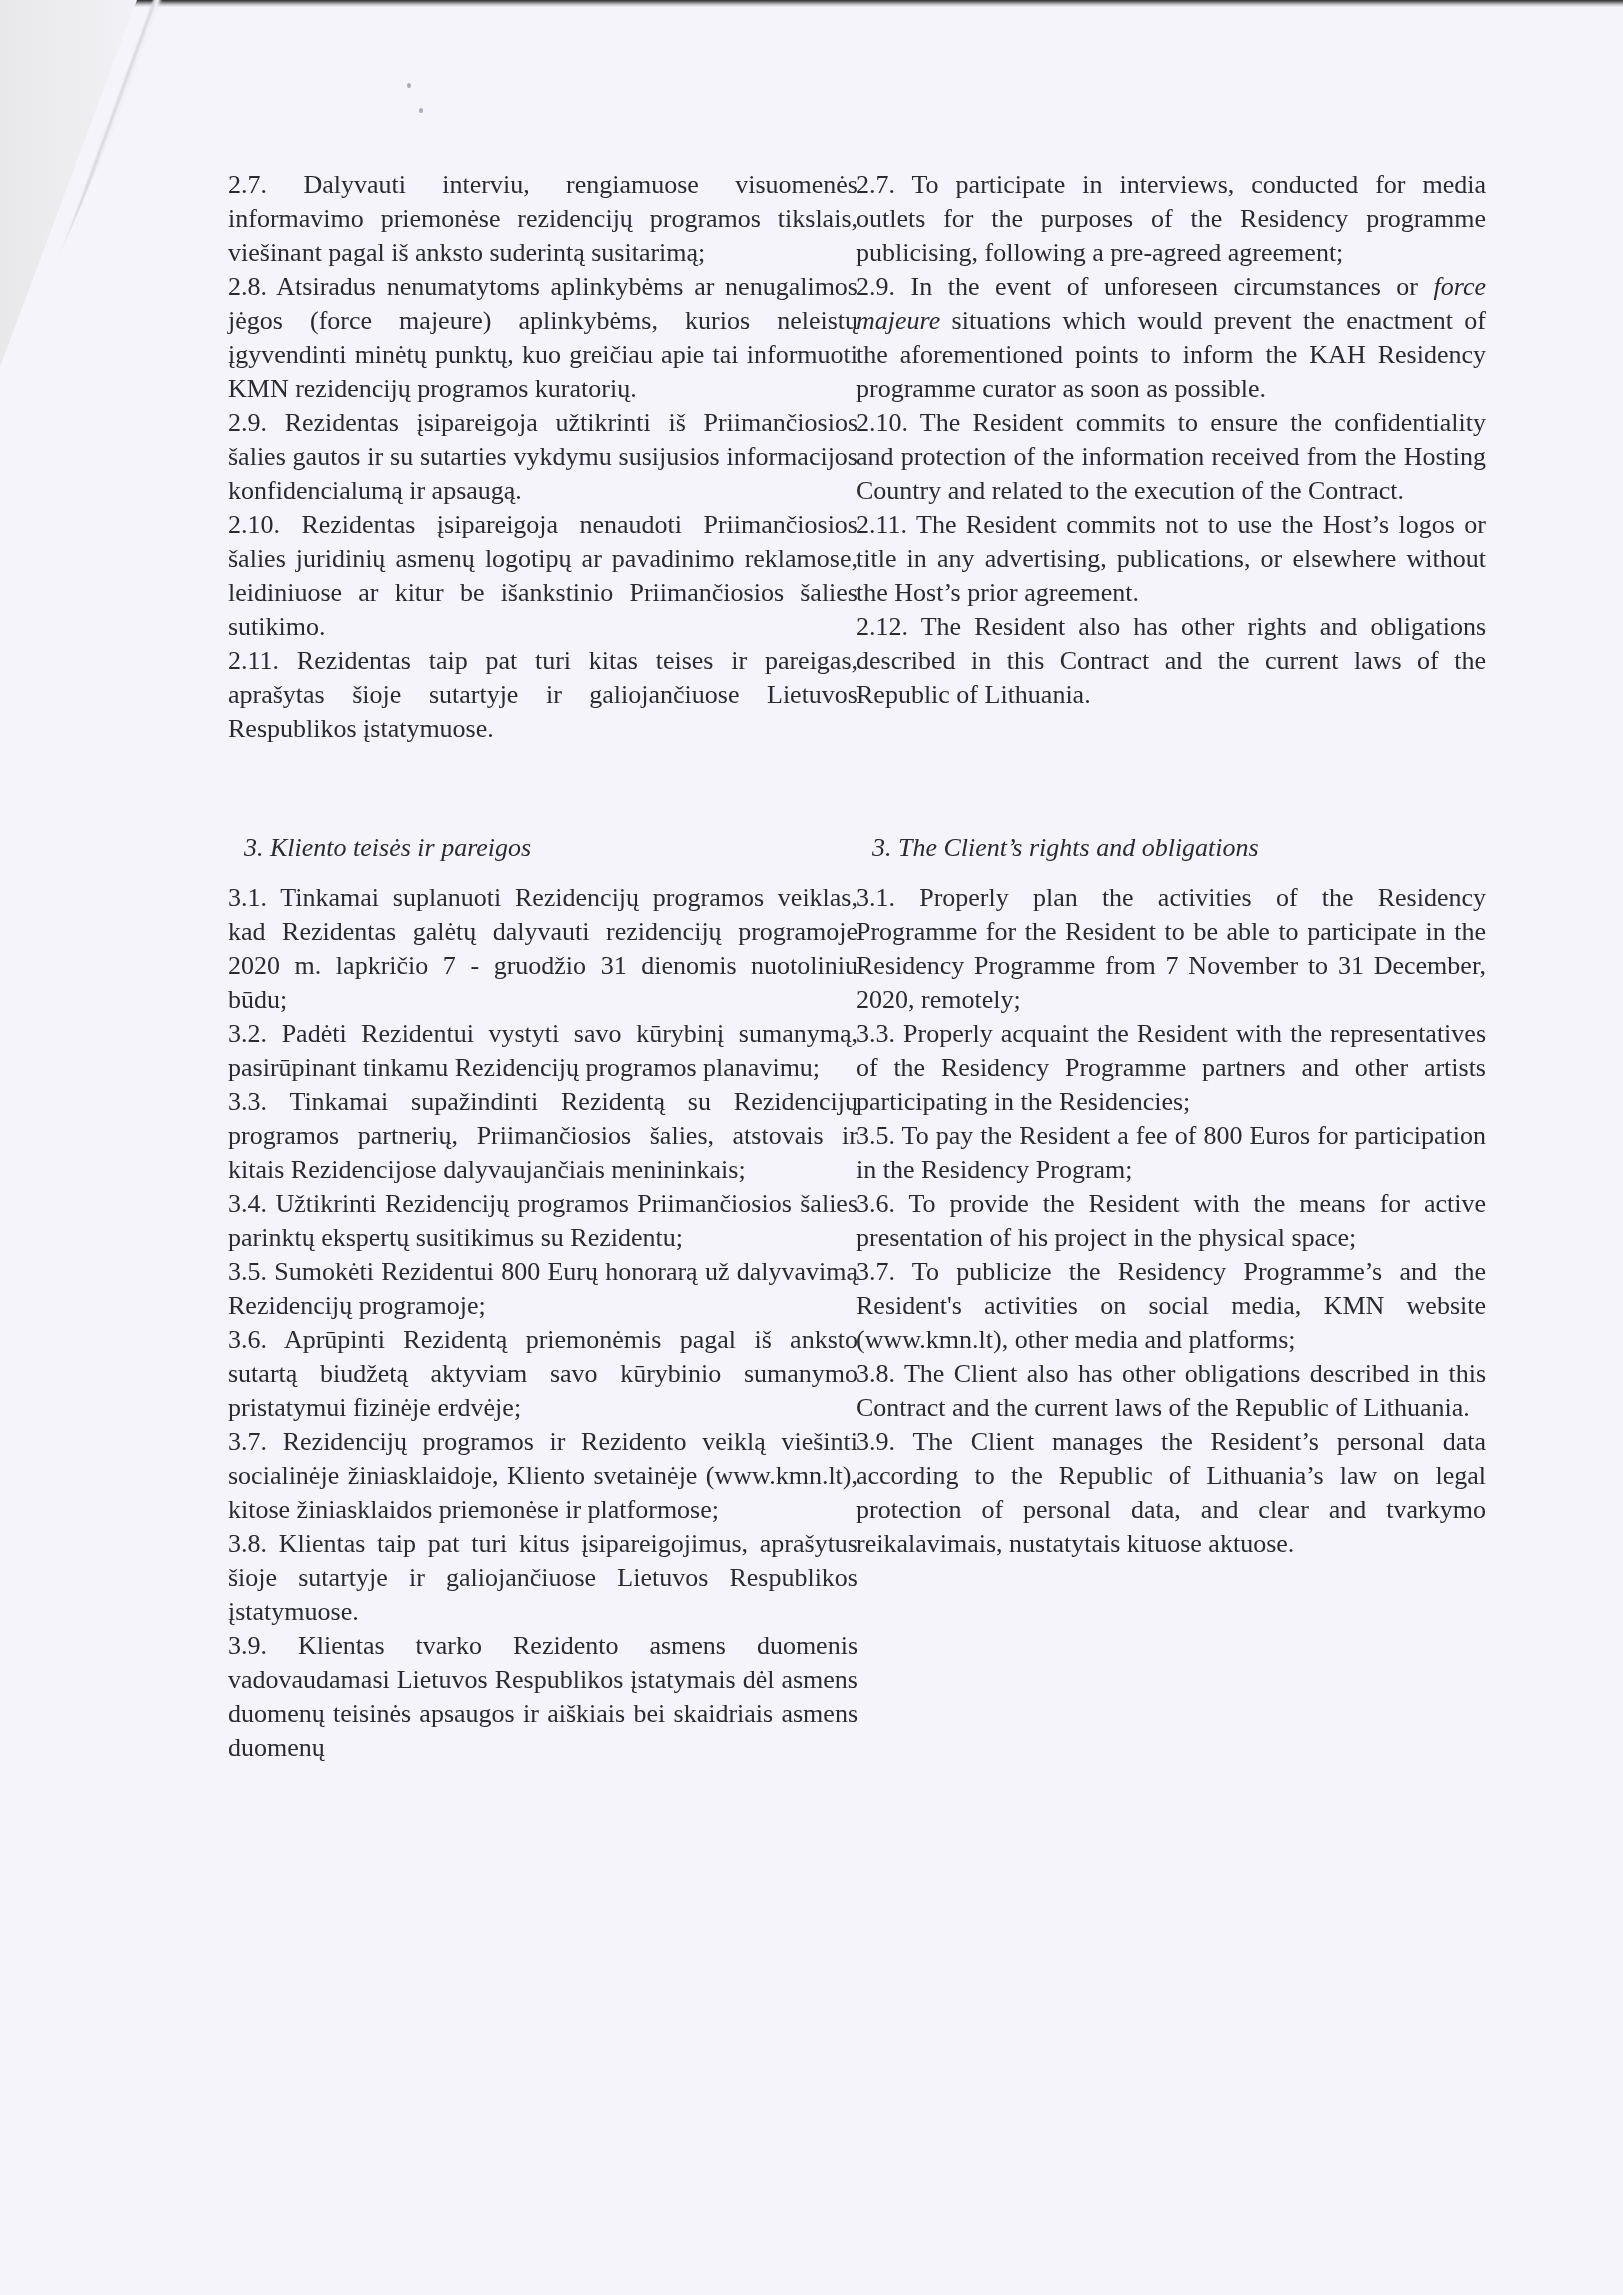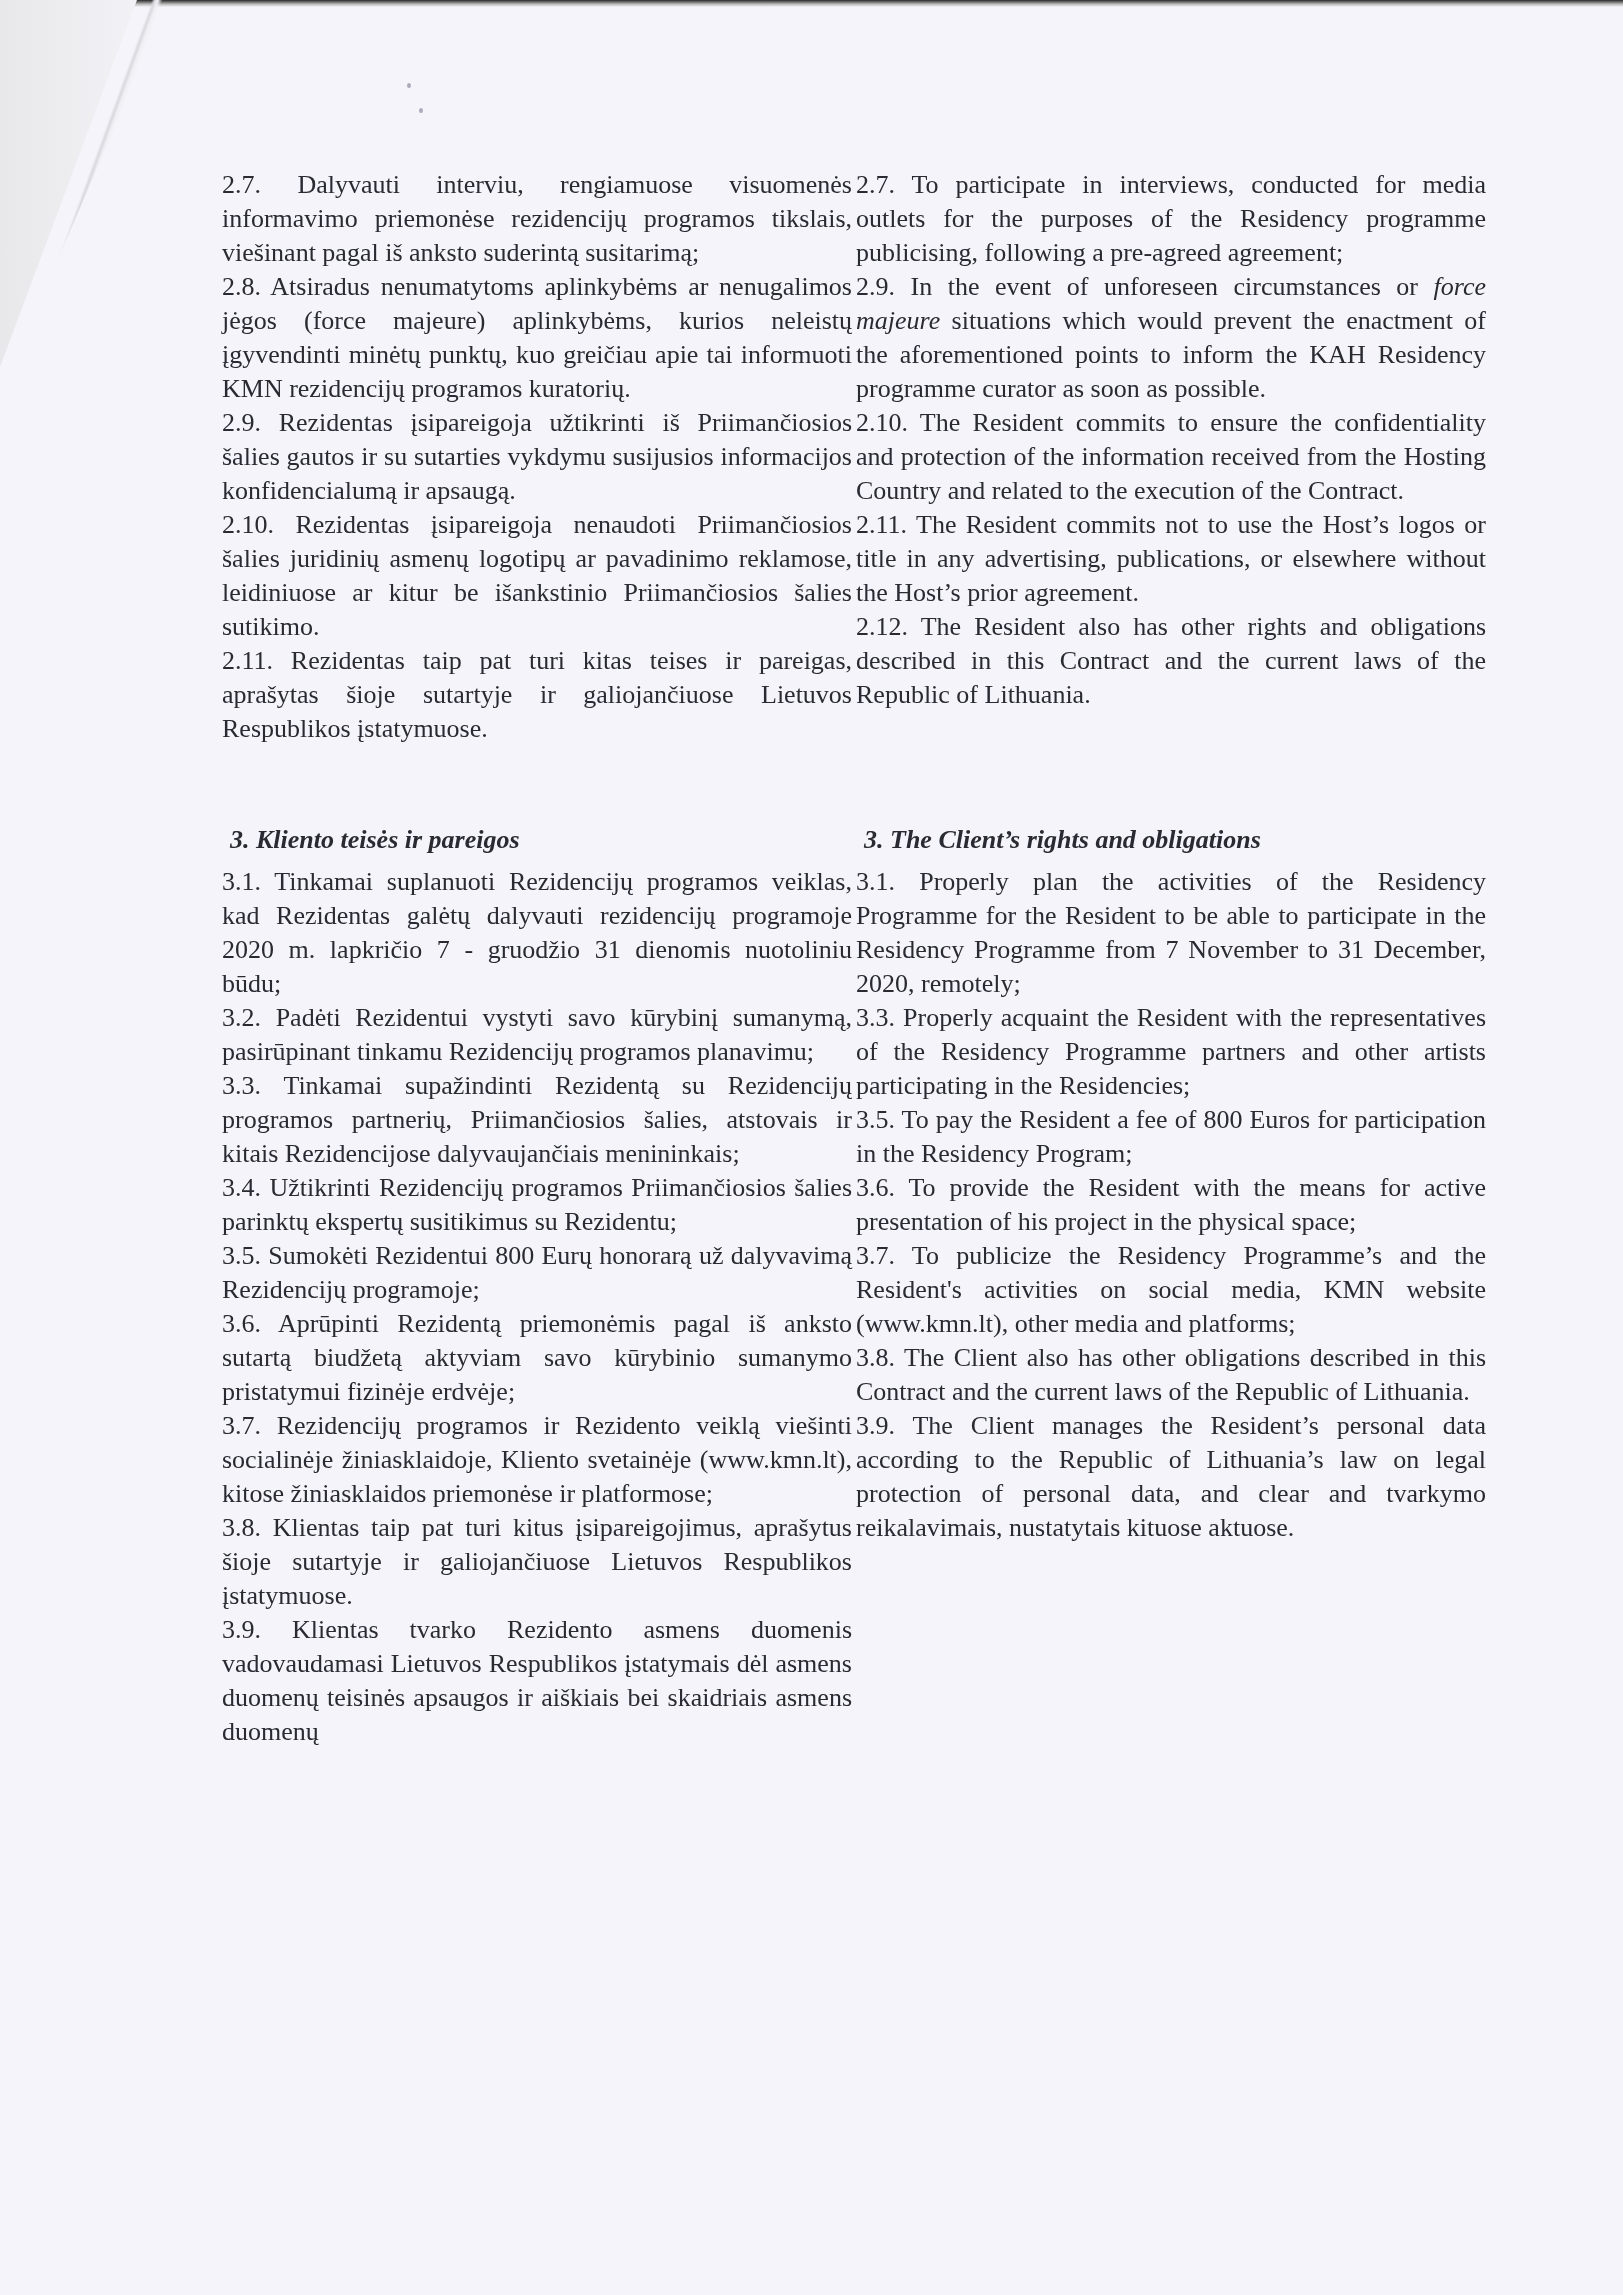--- a/index.html
+++ b/index.html
@@ -23,24 +23,24 @@
     background: linear-gradient(110deg, transparent 48.5%, #d8d8de 49.5%, #f0f0f4 50.5%, transparent 52%);
     clip-path: polygon(0 0, 170px 0, 0 393px);
   }
   .speck { position: absolute; width: 3.9px; height: 5.2px; background: #8b8ca0; border-radius: 50%; opacity: .7; }
 
   .column {
     position: absolute; top: 168px; width: 630px;
     font-size: 26px; line-height: 34px;
     text-align: justify;
   }
-  .col-lt { left: 222px; }
+  .col-lt { left: 228px; }
   .col-en { left: 856px; }
   .para { margin: 0; }
-  .section-title { font-weight: bold; font-style: italic; margin: 8px; }
+  .section-title { font-weight: normal; font-style: italic; margin: 16px; }
   .gap { height: 34px; }
   .gap-big { height: 69px; }
   b { font-weight: normal; }
   i { font-style: italic; }
 </style>
 </head>
 <body>
 
 <div class="scan-top"></div>
 <div class="scan-edge"></div>

